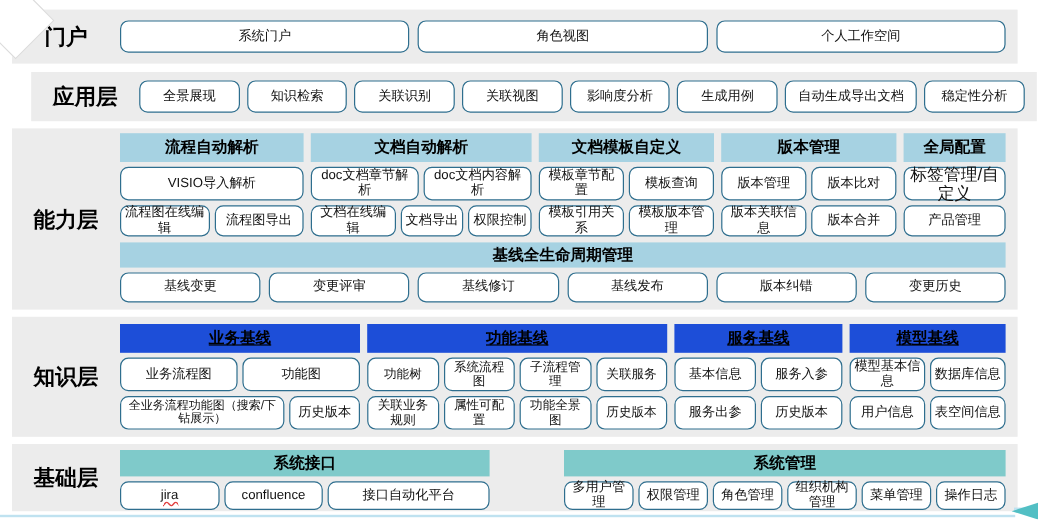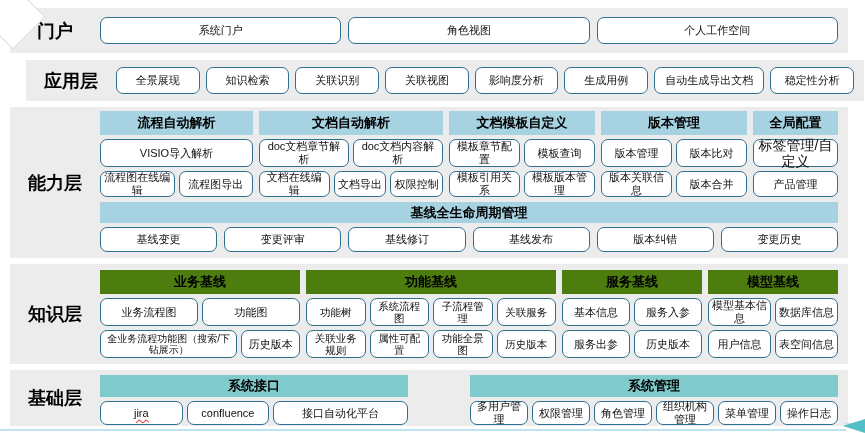--- a/index.html
+++ b/index.html
@@ -29,21 +29,21 @@
   .b2 .hrow .btn:nth-child(7){flex:1.35;}
 
   
   .b3 .content{display:flex;flex-direction:column;padding-top:4px;}
   .grp-wrap{display:flex;gap:6px;}
   .grp{display:flex;flex-direction:column;gap:4px;box-sizing:border-box;}
   .g1{width:153px;}.g2{width:184px;}.g3{width:146px;}.g4{width:146px;}.g5{flex:1;}
   .grp-header{height:24px;flex:none;display:flex;align-items:center;justify-content:center;
     font-weight:bold;font-size:13px;color:#000;}
   .cap{background:#a6d2e2;}
-  .knw{background:#4d7c0f;}
+  .knw{background:#1d4ed8;text-decoration:underline;}
   .base{background:#7fcaca;}
   .row{display:flex;gap:4px;}
   .row .btn{flex:1;}
   .b3 .r1{height:28px;}
   .b3 .r2{height:26px;}
   .g2 .r2 .btn:nth-child(1){flex:1.4;}
   .g5 .r1 .btn{font-size:14px;}
   .baseline-header{height:21px;margin-top:5px;background:#a6d2e2;font-weight:bold;font-size:13px;
     display:flex;align-items:center;justify-content:center;color:#000;}
   .baseline-btns{display:flex;gap:7px;height:25px;margin-top:4px;}

